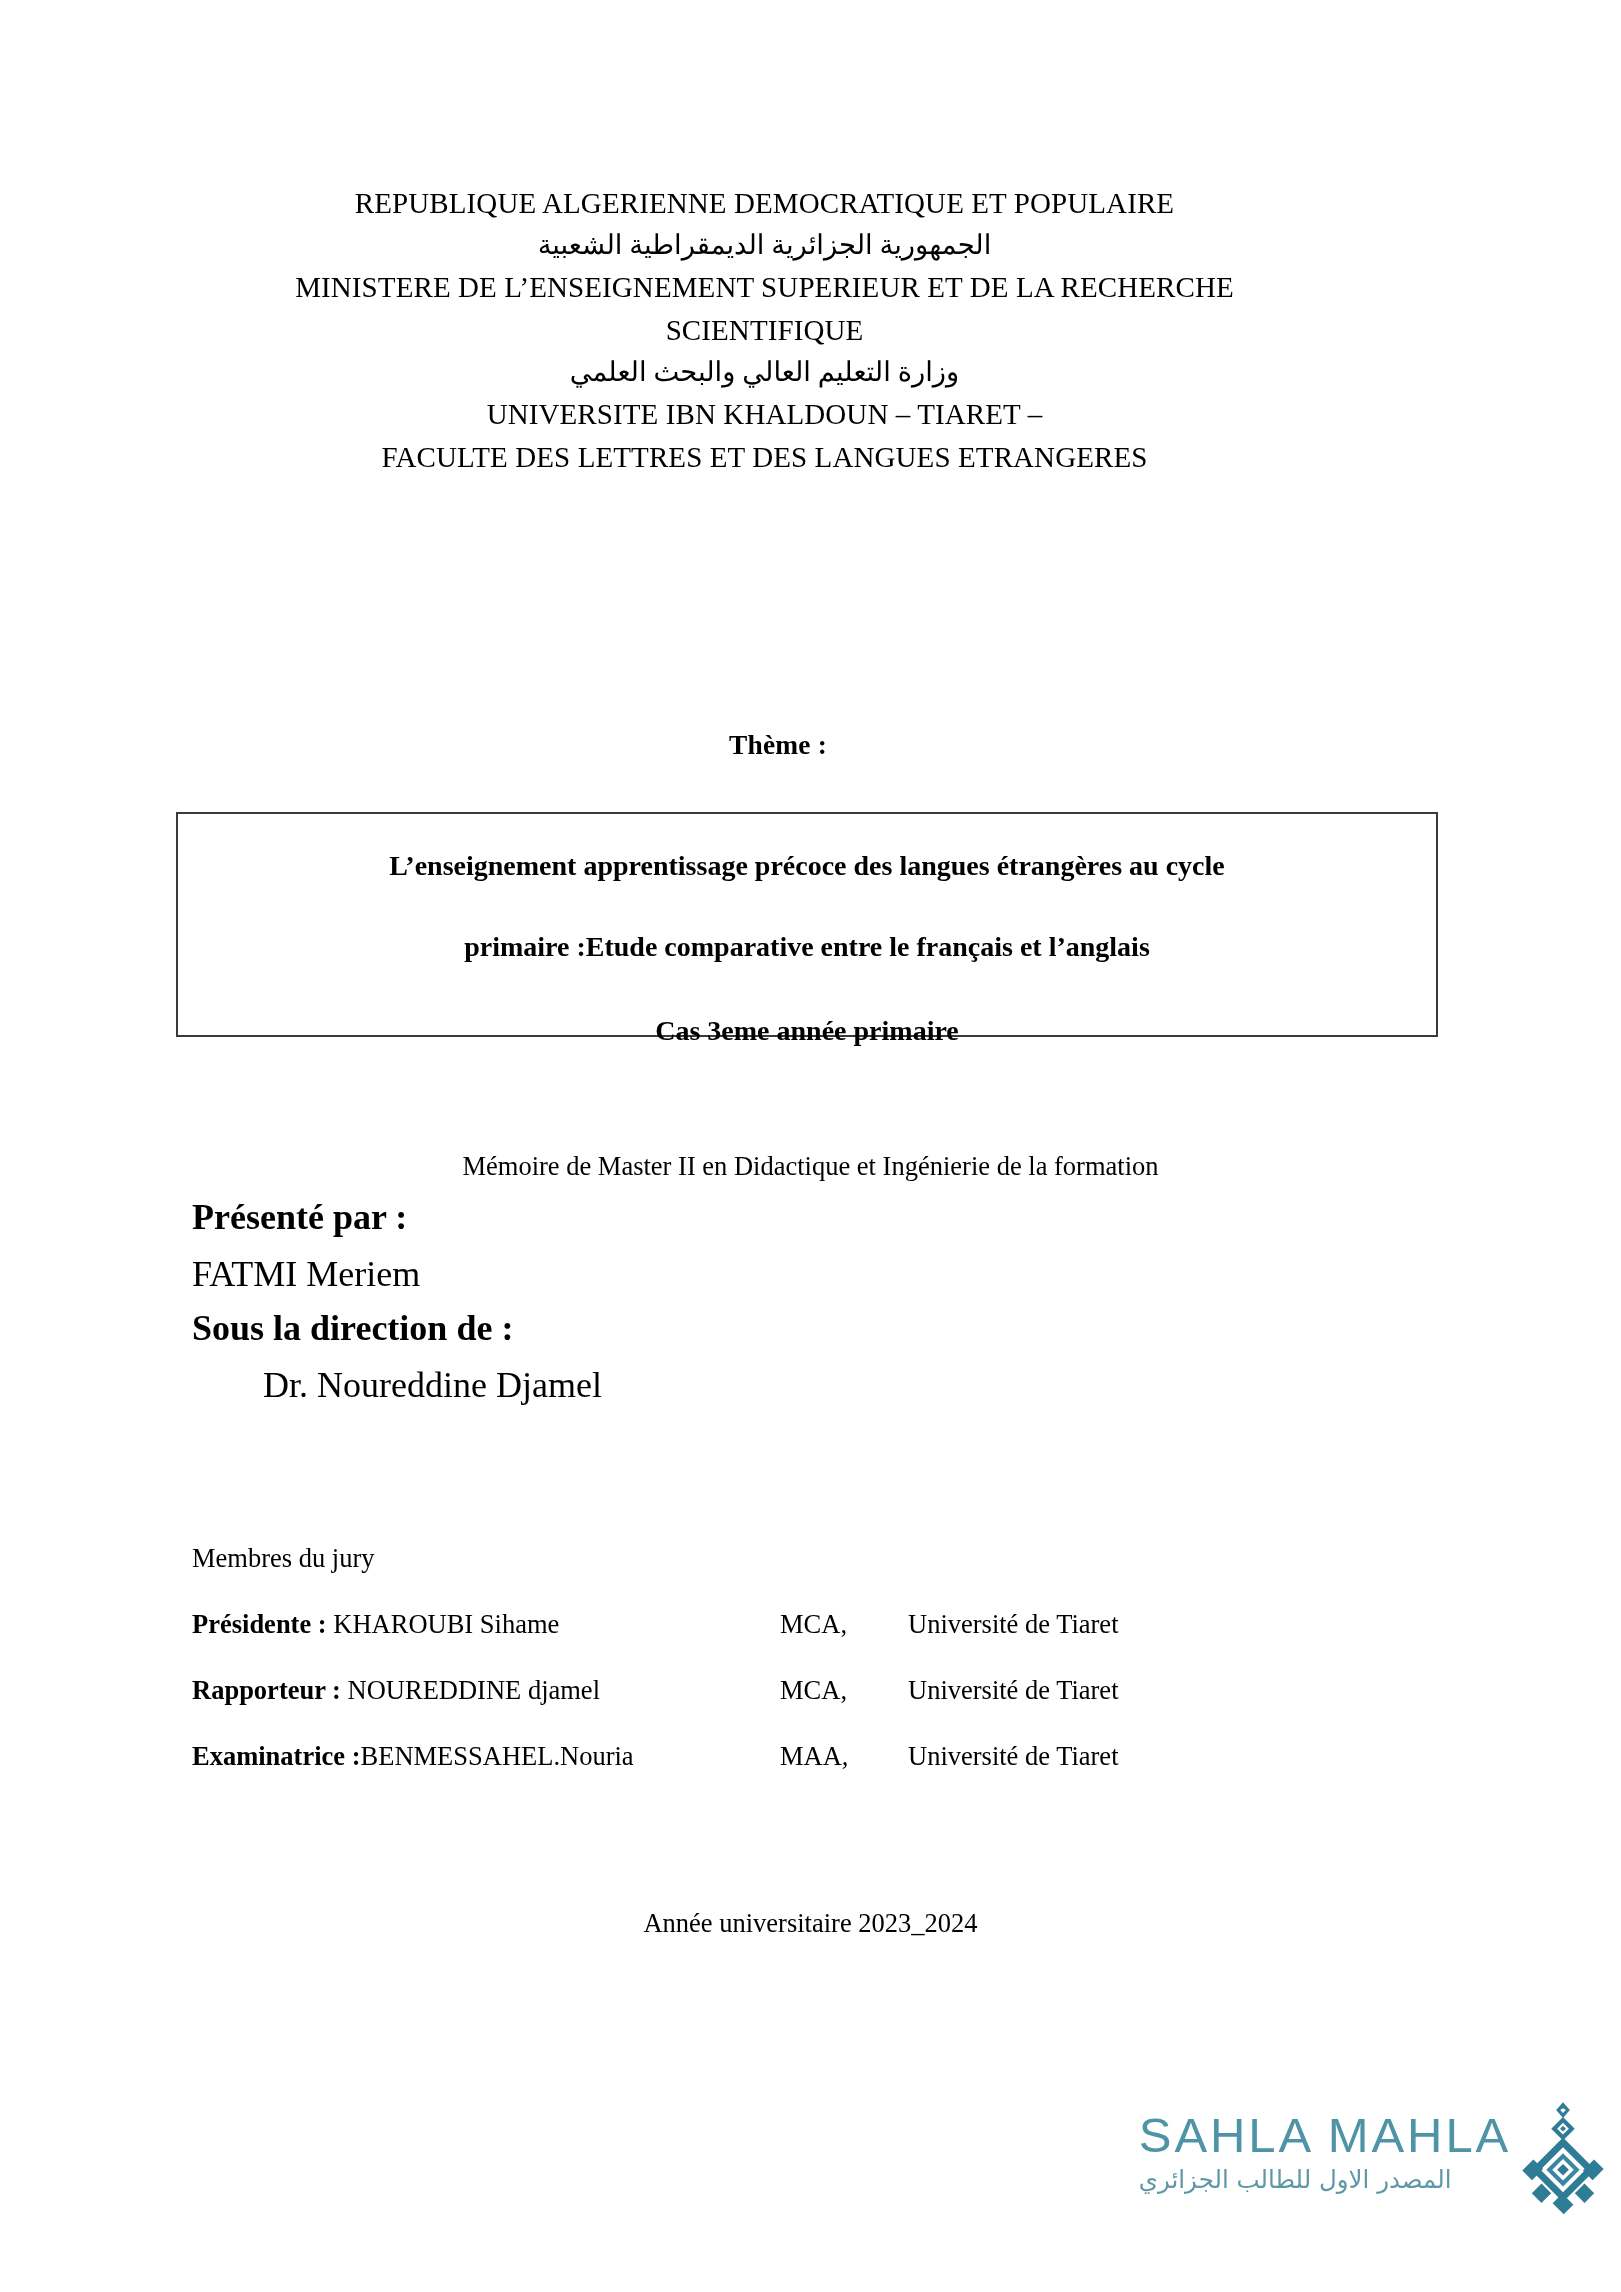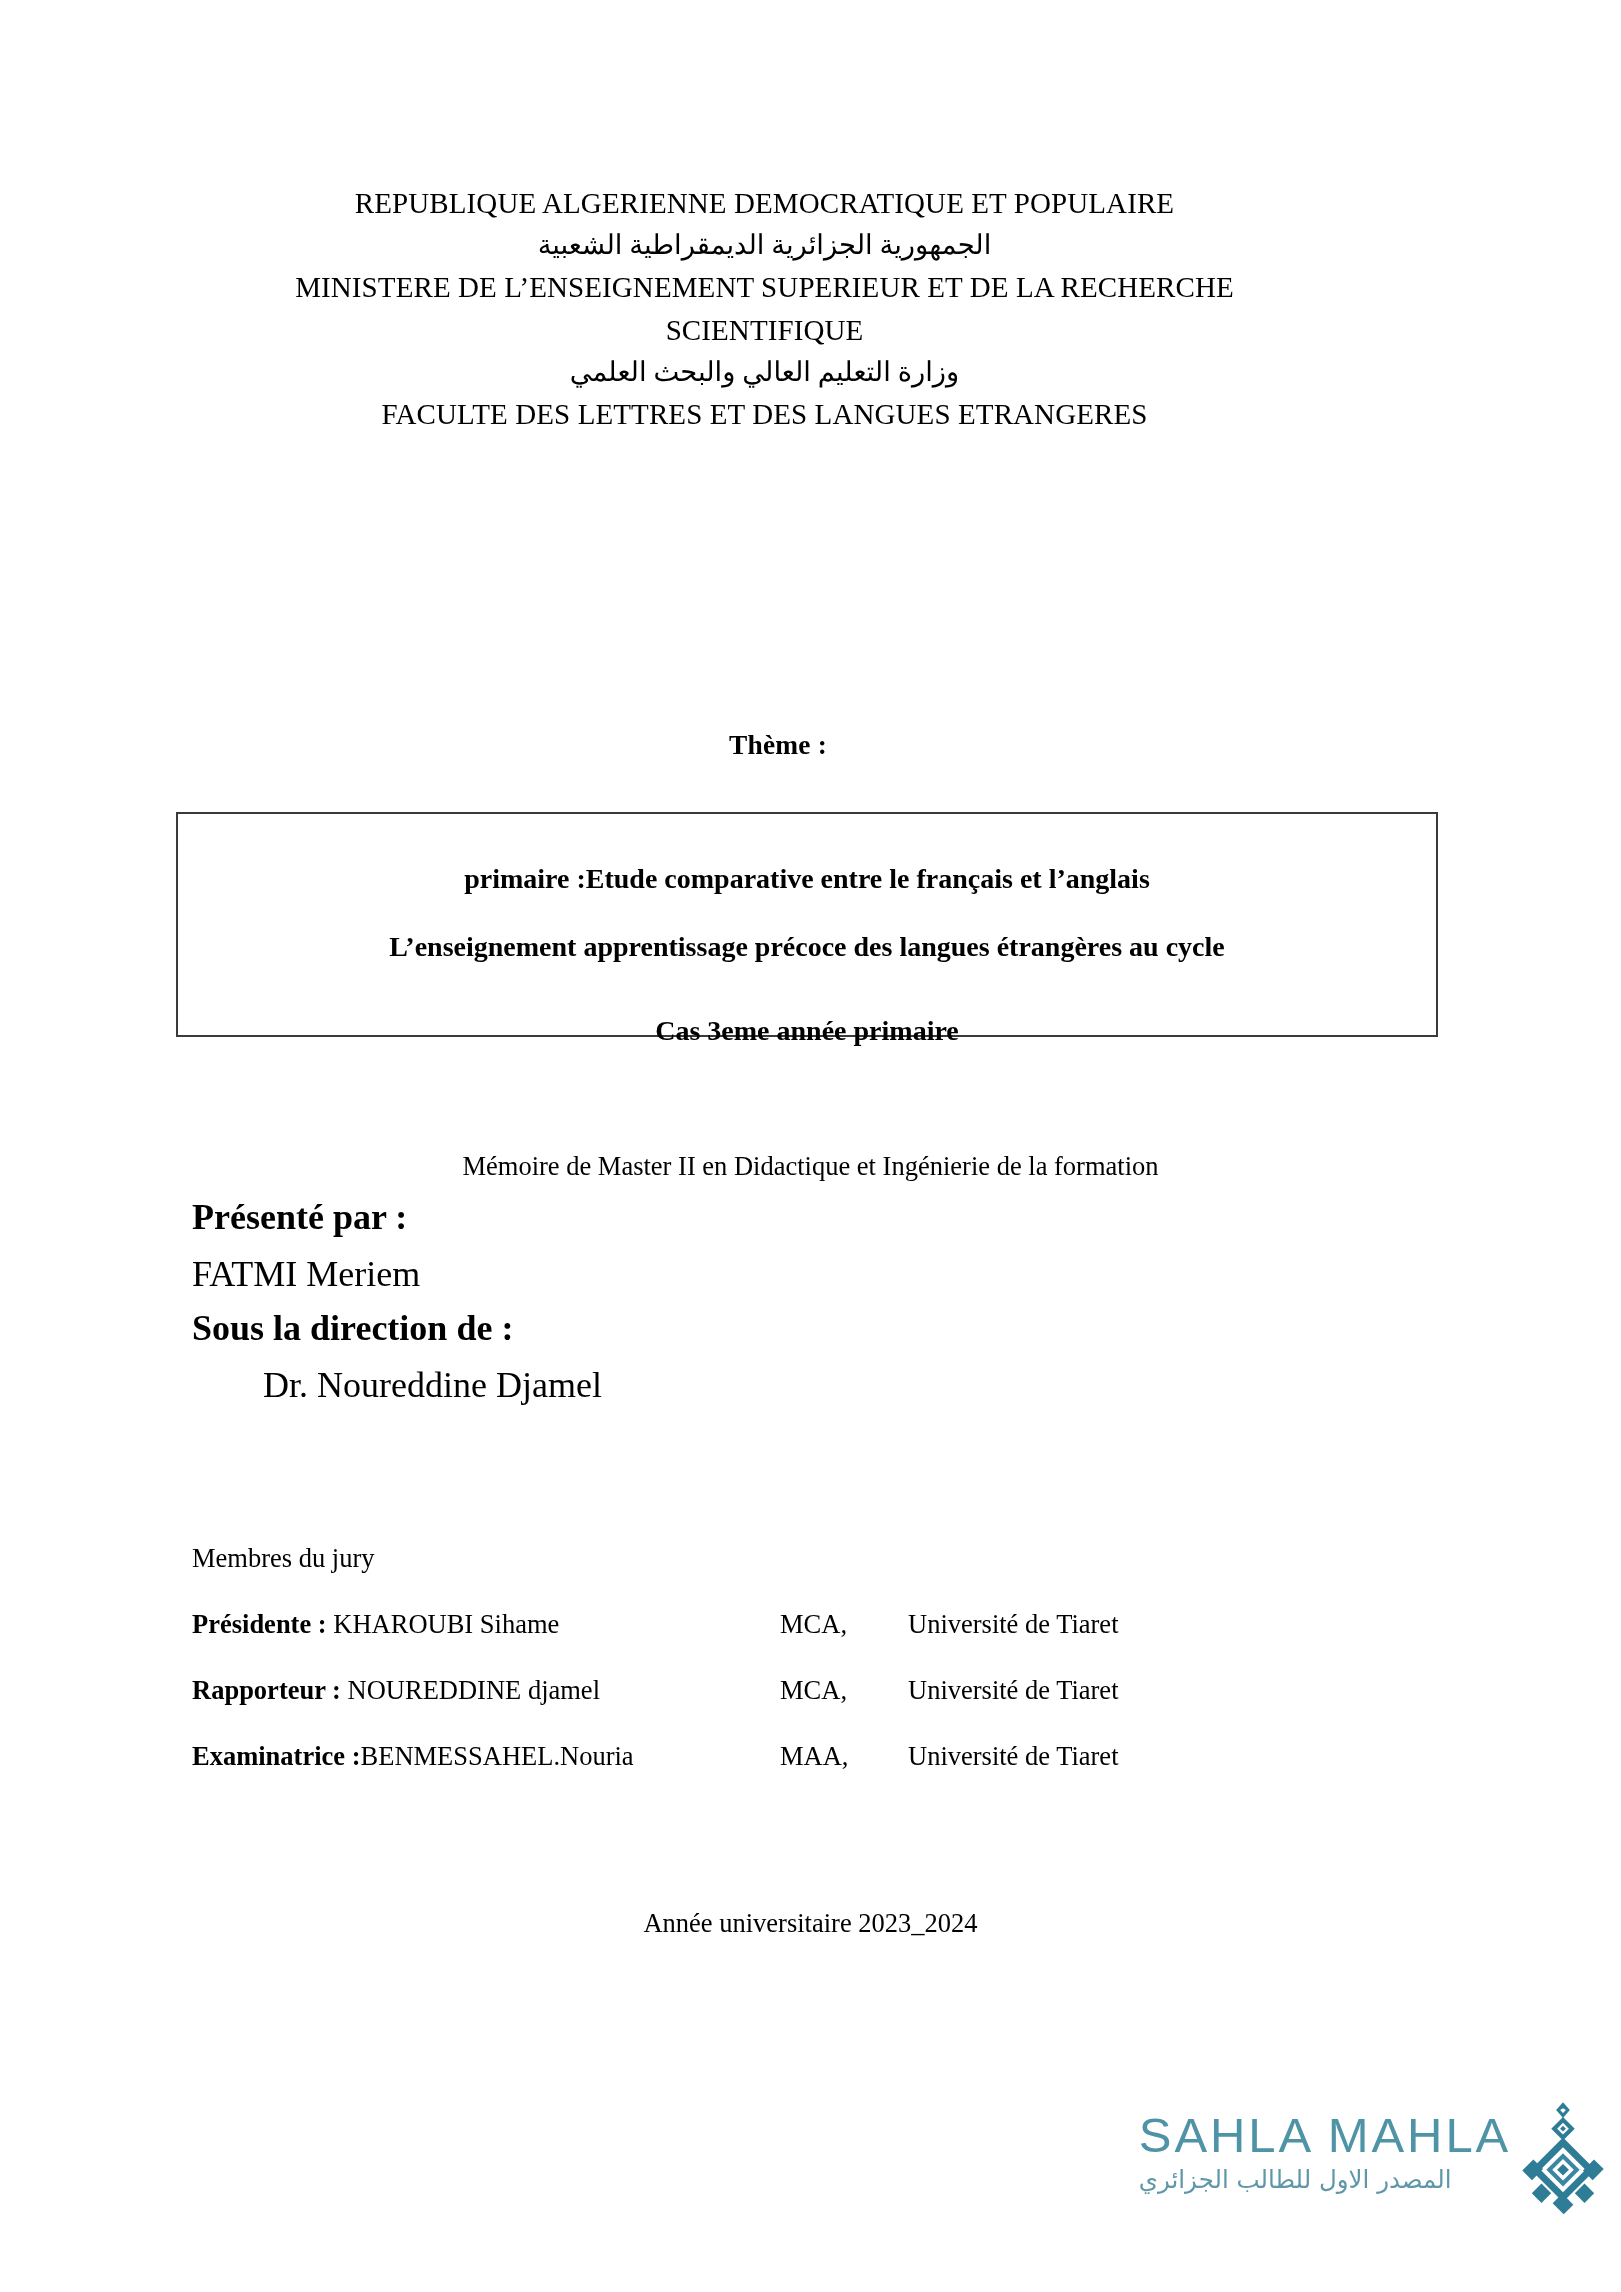--- a/index.html
+++ b/index.html
@@ -200,28 +200,29 @@
 <body>
 
 <div class="page">
 
   <div class="header-block">
     <div class="header-line">REPUBLIQUE ALGERIENNE DEMOCRATIQUE ET POPULAIRE</div>
     <div class="header-line arabic">الجمهورية الجزائرية الديمقراطية الشعبية</div>
     <div class="header-line">MINISTERE DE L’ENSEIGNEMENT SUPERIEUR ET DE LA RECHERCHE</div>
     <div class="header-line">SCIENTIFIQUE</div>
     <div class="header-line arabic">وزارة التعليم العالي والبحث العلمي</div>
+    <div class="header-line">UNIVERSITE IBN KHALDOUN – TIARET –</div>
     <div class="header-line">FACULTE DES LETTRES ET DES LANGUES ETRANGERES</div>
   </div>
 
   <div class="theme-label">Thème :</div>
 
   <div class="title-box">
+    <div class="t-line t1">L’enseignement apprentissage précoce des langues étrangères au cycle</div>
     <div class="t-line t2">primaire :Etude comparative  entre le français et l’anglais</div>
-    <div class="t-line t1">L’enseignement apprentissage précoce des langues étrangères au cycle</div>
     <div class="t-line t3">Cas 3eme année primaire</div>
   </div>
 
   <div class="degree-line">Mémoire de Master II en Didactique et Ingénierie de la formation</div>
 
   <div class="left-block">
     <div class="lb-row bold">Présenté par :</div>
     <div class="lb-row sp-1">FATMI Meriem</div>
     <div class="lb-row bold sp-2">Sous la direction de :</div>
     <div class="lb-row sp-1 indent">Dr. Noureddine Djamel</div>

